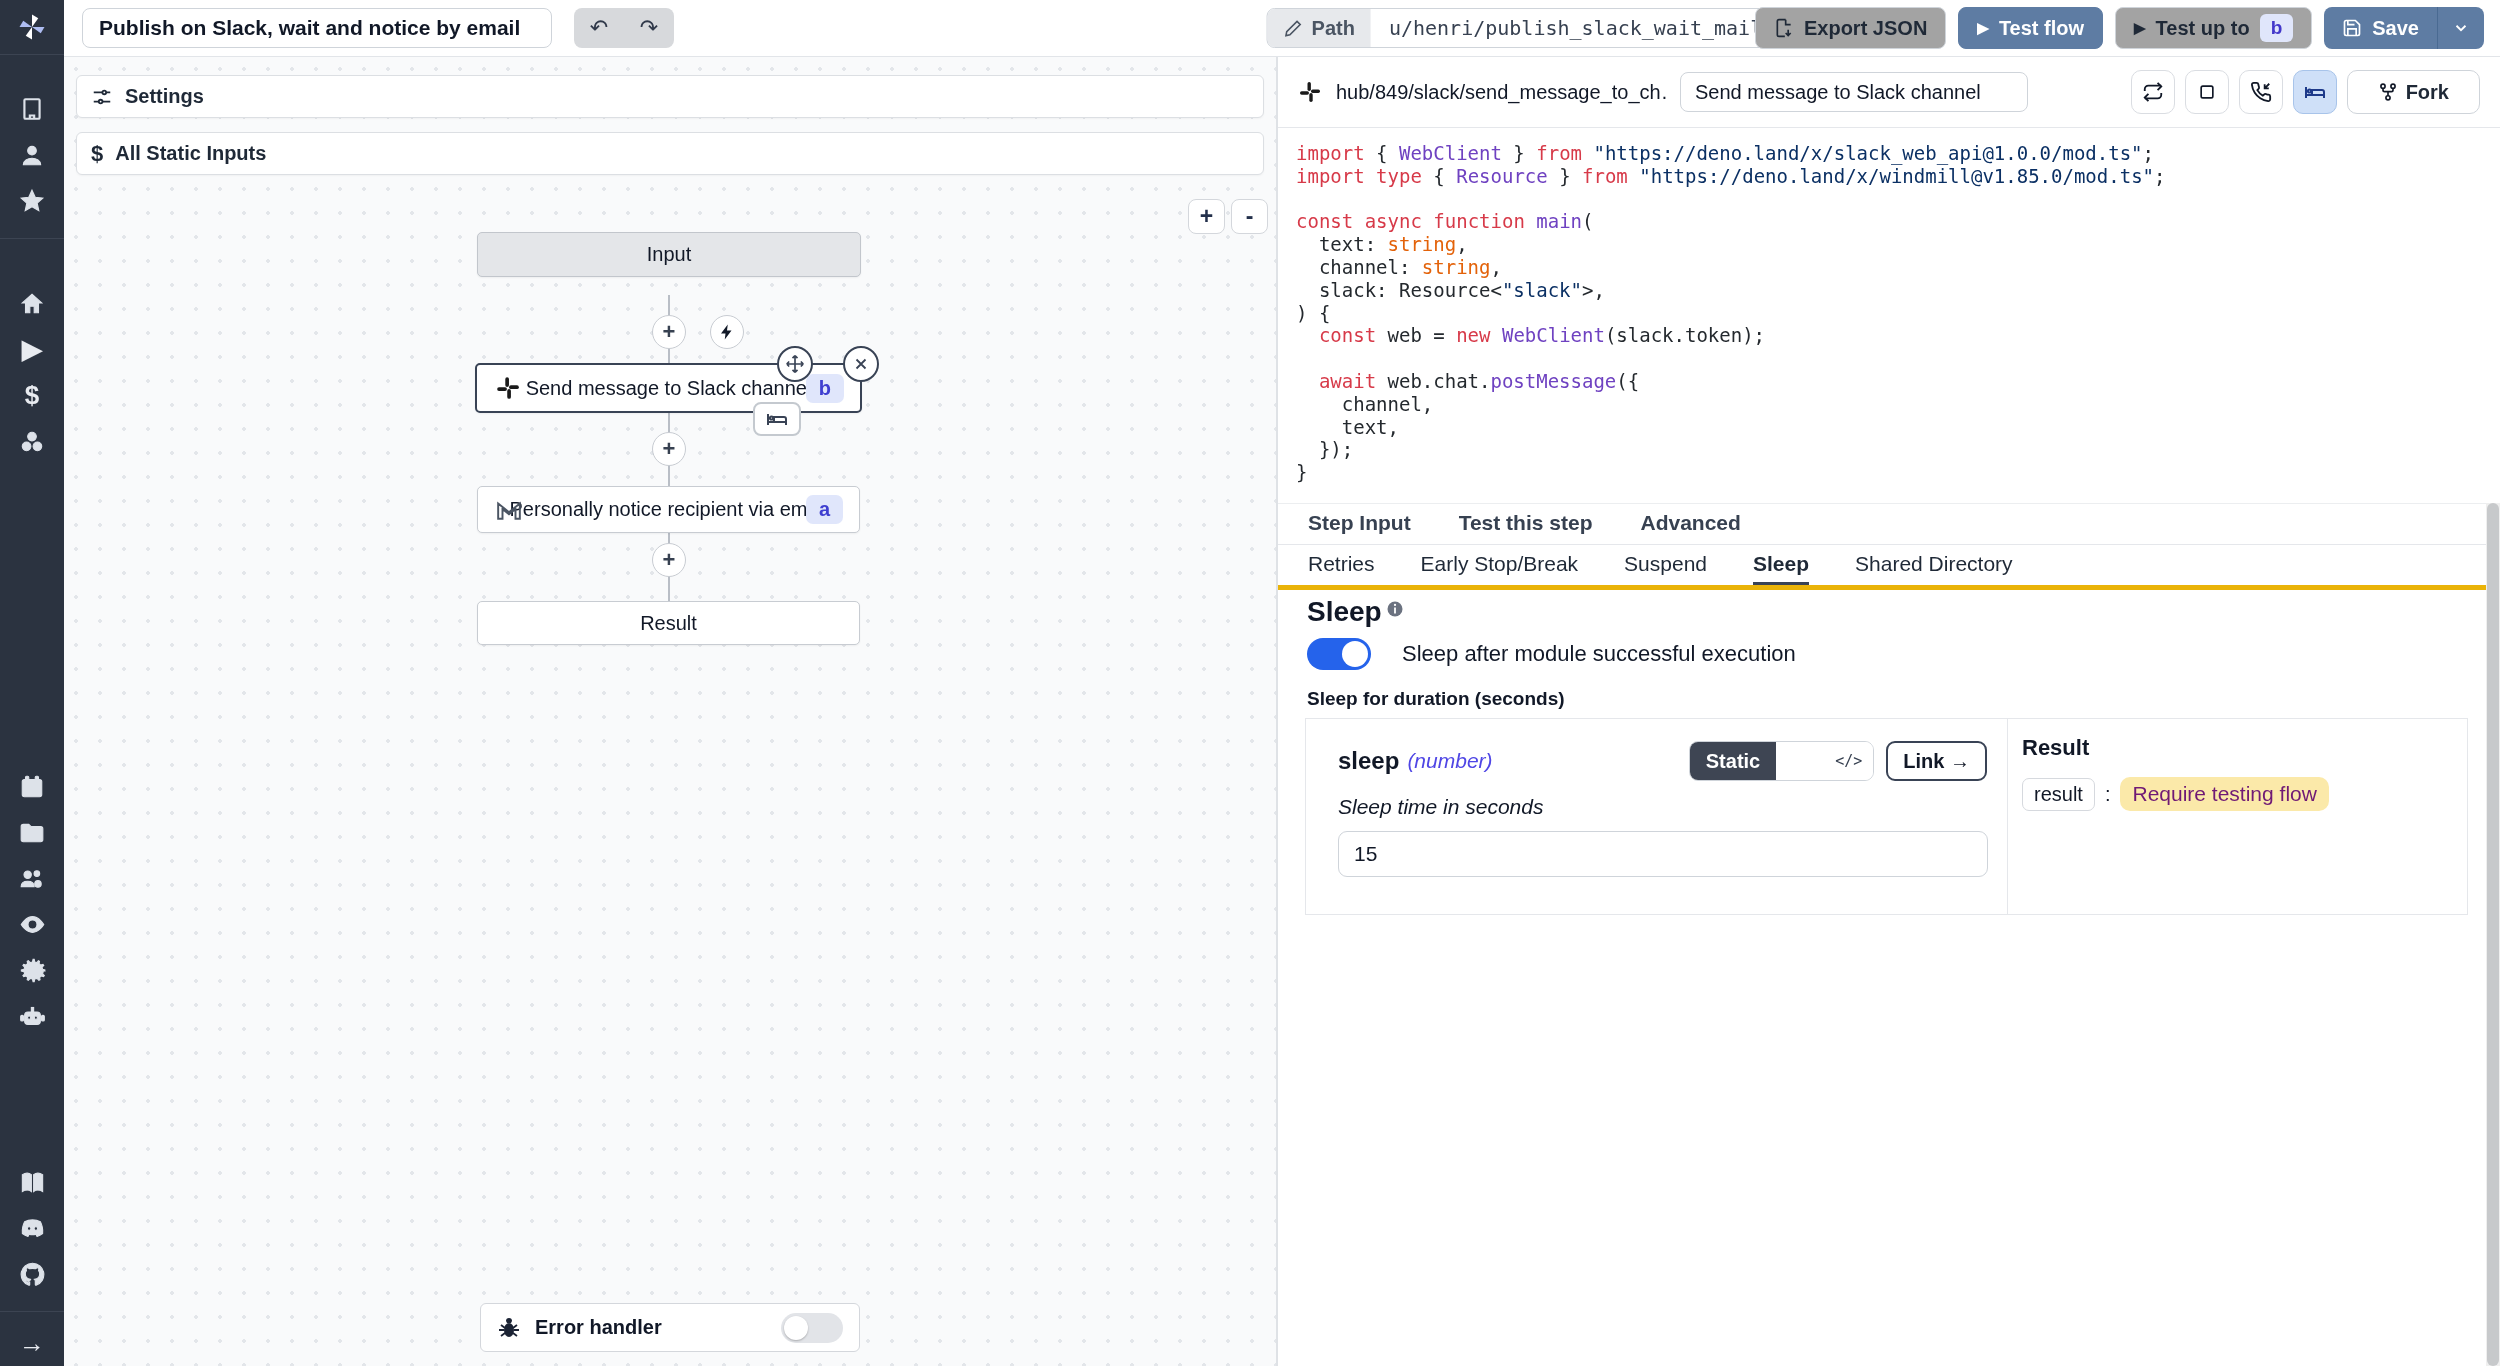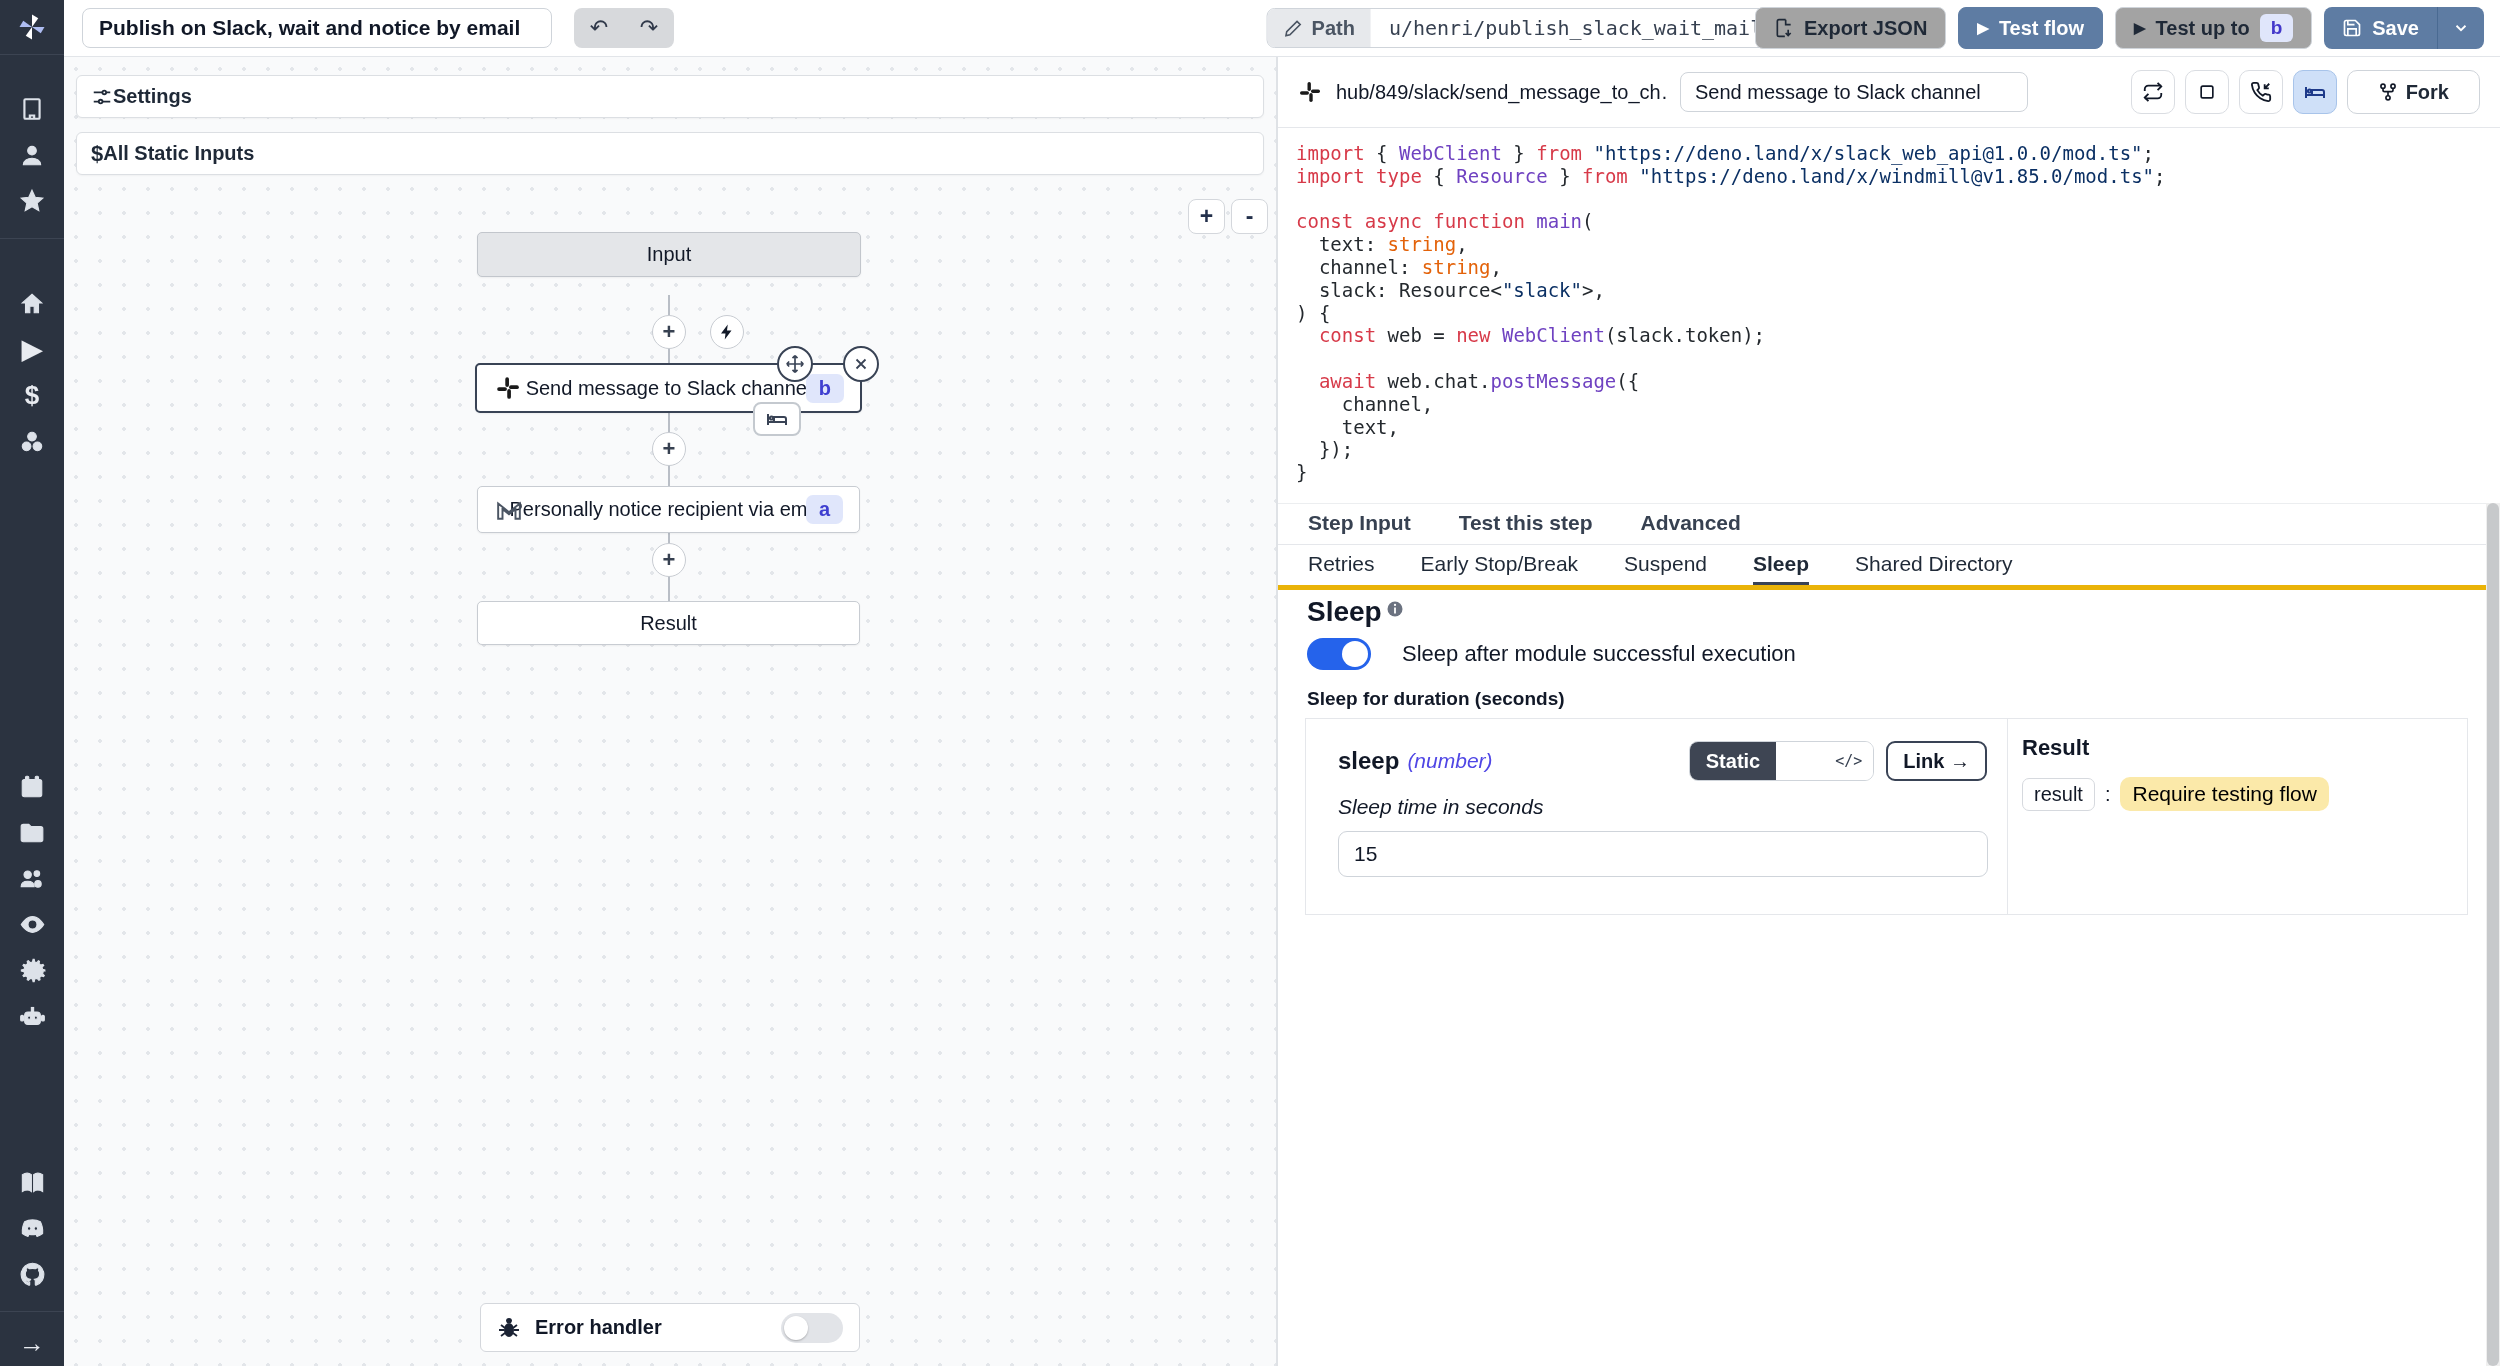--- a/index.html
+++ b/index.html
@@ -43,21 +43,21 @@
     color:#fff; cursor:pointer; }
   .save-main { display:flex; align-items:center; gap:10px; padding:0 18px; font-size:20px; font-weight:700; }
   .save-sep { width:1px; background:#4a6a92; }
   .save-caret { width:46px; display:flex; align-items:center; justify-content:center; }
 
   
   .canvas { position:absolute; left:64px; top:57px; width:1212px; height:1309px;
     background:#f9fafb;
     background-image:radial-gradient(#e3e6ea 1.6px, transparent 1.6px); background-size:24px 24px; }
   .wide-bar { position:absolute; left:12px; width:1188px; height:43px; background:#fff;
-    border:1px solid #dcdfe3; border-radius:6px; display:flex; align-items:center; gap:0;
+    border:1px solid #dcdfe3; border-radius:6px; display:flex; align-items:center; gap:12px;
     padding:0 14px; font-size:20px; font-weight:700; color:#1f2937; cursor:pointer;
     box-shadow:0 1px 2px rgba(0,0,0,.04); }
   .zoom-btn { position:absolute; width:37px; height:35px; background:#fff; border:1px solid #d4d7dc;
     border-radius:8px; font-size:23px; font-weight:700; color:#23304b; display:flex;
     align-items:center; justify-content:center; cursor:pointer; }
   .edge { position:absolute; width:1.5px; background:#b9bec6; }
   .node { position:absolute; background:#fff; border:1px solid #c8ccd2; border-radius:5px;
     display:flex; align-items:center; justify-content:center; font-size:20px; color:#111827;
     box-shadow:0 1px 2px rgba(0,0,0,.05); cursor:pointer; }
   .node-gray { background:#e4e6e9; border-color:#c2c6cc; }
@@ -141,21 +141,21 @@
     font-weight:700; color:#111827; cursor:pointer; }
   .field-desc { margin-top:14px; font-size:21px; font-style:italic; color:#111827; }
   .sleep-input { margin-top:12px; width:650px; height:46px; border:1px solid #cfd4da;
     border-radius:9px; padding:0 15px; font-size:21px; color:#111827; font-family:inherit; }
   .result-pane { flex:1; padding:16px 0 0 14px; }
   .result-head { font-size:22px; font-weight:800; color:#111827; }
   .result-row { margin-top:16px; display:flex; align-items:center; gap:10px; }
   .result-key { border:1px solid #d6d9de; border-radius:7px; background:#fff; padding:4px 11px;
     font-size:20px; color:#111827; }
   .result-colon { font-size:20px; color:#111827; }
-  .result-badge { background:#fbe9a9; color:#000000; border-radius:10px; padding:5px 12px;
+  .result-badge { background:#fbe9a9; color:#701a75; border-radius:10px; padding:5px 12px;
     font-size:21px; }
   .scrolltrack { position:absolute; top:446px; right:0; bottom:0; width:14px; background:#efefef; }
   .scrollthumb { position:absolute; top:0; left:1px; width:12px; height:100%; background:#c7c9cb;
     border-radius:6px; }
 </style>
 </head>
 <body>
 
 <div class="rail">
   <div class="logo-box">

